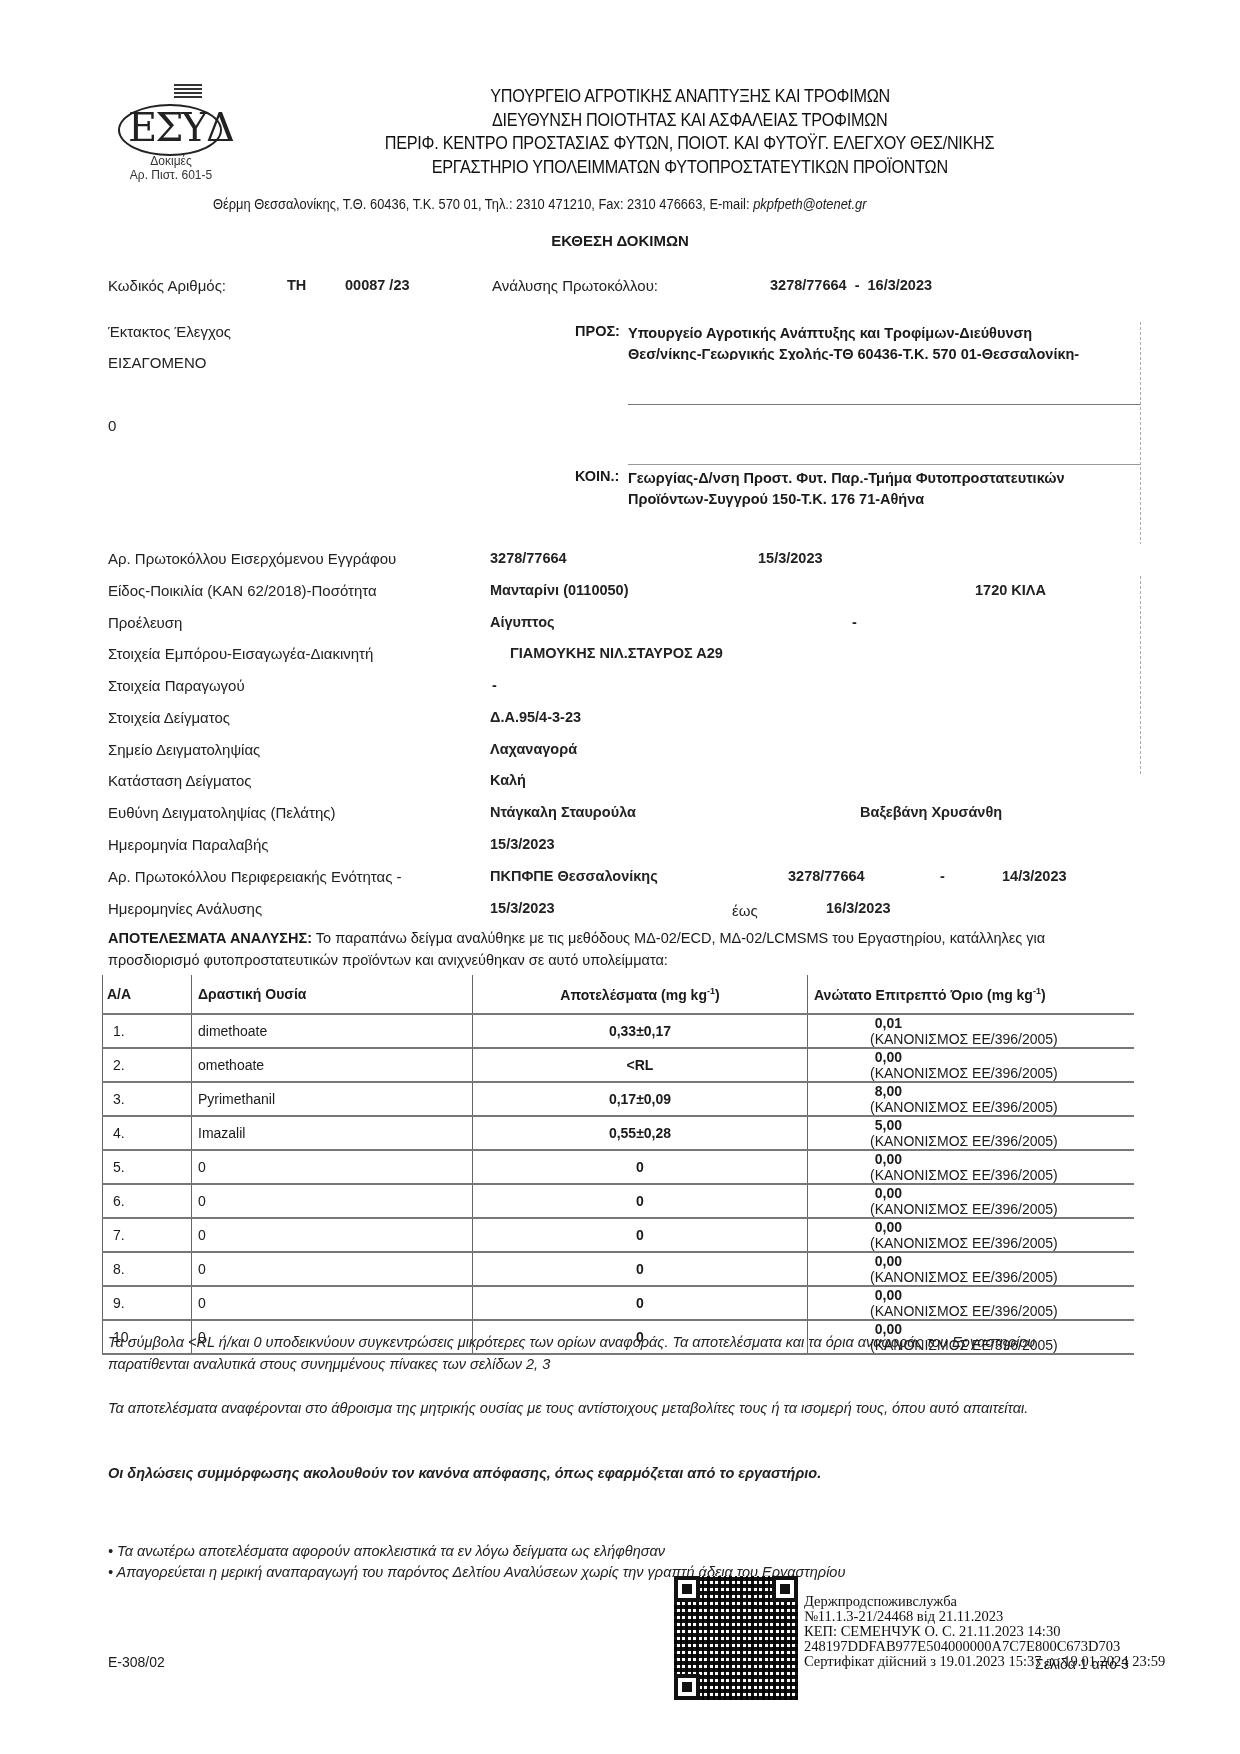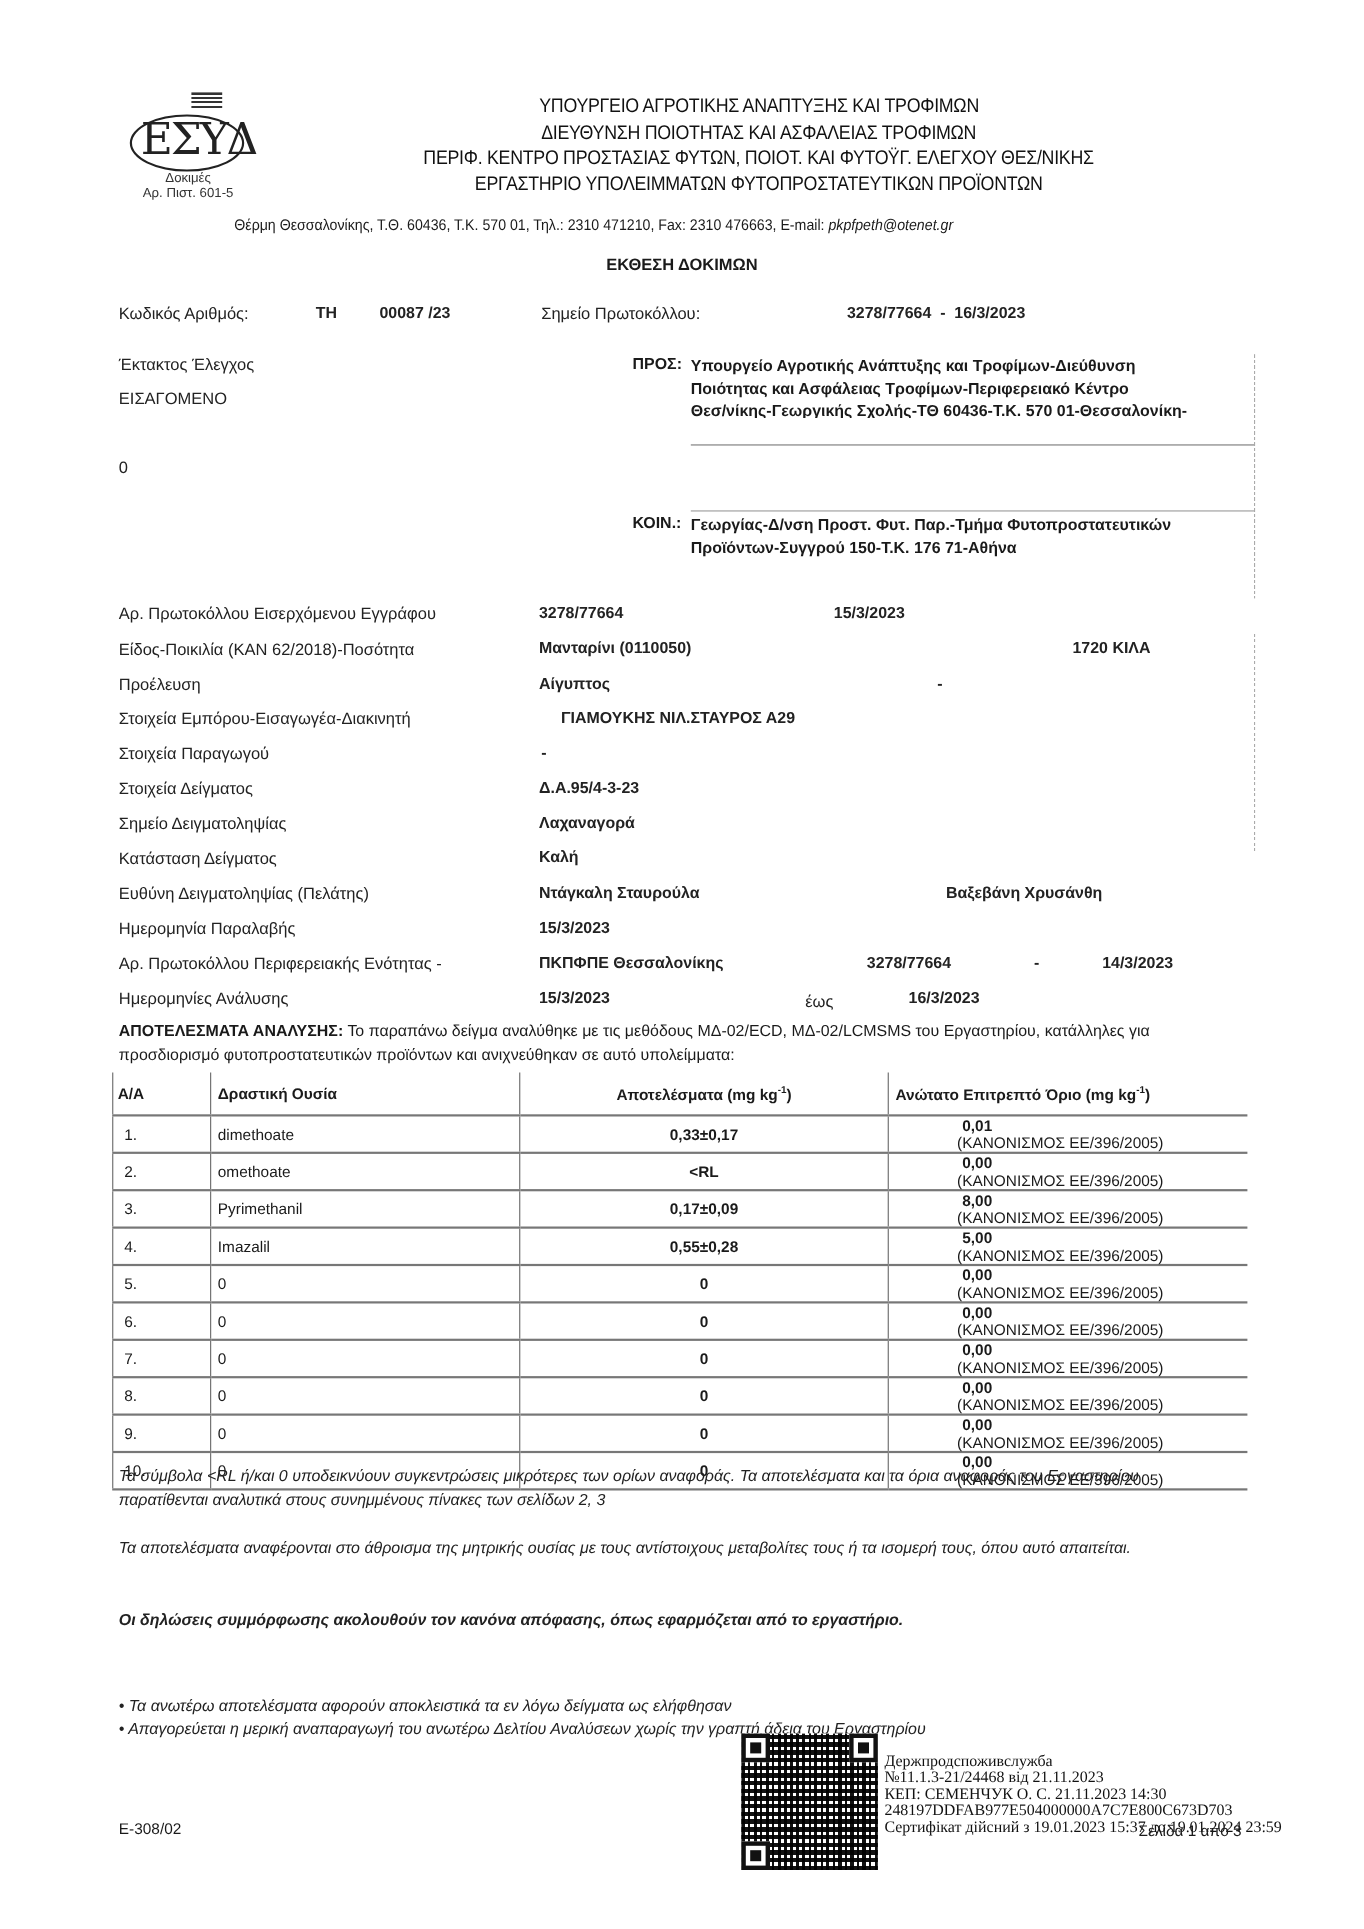--- a/index.html
+++ b/index.html
@@ -75,31 +75,30 @@
 <div class="abs hdr" style="top:157px; padding-left:70px;"><span>ΕΡΓΑΣΤΗΡΙΟ ΥΠΟΛΕΙΜΜΑΤΩΝ ΦΥΤΟΠΡΟΣΤΑΤΕΥΤΙΚΩΝ ΠΡΟΪΟΝΤΩΝ</span></div>
 <div class="abs" style="left:213px; top:196px; font-size:14px;">
   <span class="cond" style="transform:scaleX(0.92);"><span>Θέρμη Θεσσαλονίκης, Τ.Θ. 60436, Τ.Κ. 570 01, Τηλ.: 2310 471210, Fax: 2310 476663, E-mail: </span><span class="i">pkpfpeth@otenet.gr</span></span>
 </div>
 
 <div class="abs b" style="left:0; width:1240px; text-align:center; top:232px; font-size:15px;">ΕΚΘΕΣΗ ΔΟΚΙΜΩΝ</div>
 
 <div class="abs field" style="left:108px; top:277px;">Κωδικός Αριθμός:</div>
 <div class="abs val" style="left:287px; top:277px;">ΤΗ</div>
 <div class="abs val" style="left:345px; top:277px;">00087 /23</div>
-<div class="abs field" style="left:492px; top:277px;">Σημείο Πρωτοκόλλου:</div>
+<div class="abs field" style="left:492px; top:277px;">Ανάλυσης Πρωτοκόλλου:</div>
 <div class="abs val" style="left:770px; top:277px; white-space:pre;">3278/77664  -  16/3/2023</div>
 
 <div class="abs field" style="left:108px; top:323px;">Έκτακτος Έλεγχος</div>
 <div class="abs field" style="left:108px; top:354px;">ΕΙΣΑΓΟΜΕΝΟ</div>
 <div class="abs field" style="left:108px; top:417px;">0</div>
 
 <div class="abs b" style="left:575px; top:323px; font-size:14.5px;">ΠΡΟΣ:</div>
 <div class="abs" style="left:628px; top:323px; font-size:14.5px; font-weight:bold; line-height:20.5px;">
   <div>Υπουργείο Αγροτικής Ανάπτυξης και Τροφίμων-Διεύθυνση</div>
-  <div>Ποιότητας και Ασφάλειας Τροφίμων-Περιφερειακό Κέντρο</div>
   <div style="height:16px; overflow:hidden;">Θεσ/νίκης-Γεωργικής Σχολής-ΤΘ 60436-Τ.Κ. 570 01-Θεσσαλονίκη-</div>
 </div>
 <div class="line" style="left:628px; top:404px; width:512px;"></div>
 <div class="line" style="left:628px; top:464px; width:512px; background:#999;"></div>
 <div class="abs b" style="left:575px; top:468px; font-size:14.5px;">ΚΟΙΝ.:</div>
 <div class="abs" style="left:628px; top:468px; font-size:14.5px; font-weight:bold; line-height:20.5px;">
   <div>Γεωργίας-Δ/νση Προστ. Φυτ. Παρ.-Τμήμα Φυτοπροστατευτικών</div>
   <div>Προϊόντων-Συγγρού 150-Τ.Κ. 176 71-Αθήνα</div>
 </div>
 <div class="vline" style="left:1140px; top:322px; height:222px;"></div>
@@ -228,21 +227,21 @@
       <td class="c-lim"><span class="lim-val">0,00</span><span class="lim-reg">(ΚΑΝΟΝΙΣΜΟΣ ΕΕ/396/2005)</span></td>
     </tr>
   </tbody>
 </table>
 
 <div class="abs note" style="left:108px; top:1334px;">Τα σύμβολα &lt;RL ή/και 0 υποδεικνύουν συγκεντρώσεις μικρότερες των ορίων αναφοράς. Τα αποτελέσματα και τα όρια αναφοράς του Εργαστηρίου</div>
 <div class="abs note" style="left:108px; top:1356px;">παρατίθενται αναλυτικά στους συνημμένους πίνακες των σελίδων 2, 3</div>
 <div class="abs note" style="left:108px; top:1400px;">Τα αποτελέσματα αναφέρονται στο άθροισμα της μητρικής ουσίας με τους αντίστοιχους μεταβολίτες τους ή τα ισομερή τους, όπου αυτό απαιτείται.</div>
 <div class="abs note b" style="left:108px; top:1465px;">Οι δηλώσεις συμμόρφωσης ακολουθούν τον κανόνα απόφασης, όπως εφαρμόζεται από το εργαστήριο.</div>
 <div class="abs note" style="left:108px; top:1543px;">• Τα ανωτέρω αποτελέσματα αφορούν αποκλειστικά τα εν λόγω δείγματα ως ελήφθησαν</div>
-<div class="abs note" style="left:108px; top:1564px;">• Απαγορεύεται η μερική αναπαραγωγή του ανωτέρω Δελτίου Αναλύσεων χωρίς την γραπτή άδεια του Εργαστηρίου</div>
+<div class="abs note" style="left:108px; top:1564px;">• Απαγορεύεται η μερική αναπαραγωγή του παρόντος Δελτίου Αναλύσεων χωρίς την γραπτή άδεια του Εργαστηρίου</div>
 
 <div id="qr" class="abs">
   <div class="fp" style="left:0; top:0;"></div>
   <div class="fp" style="right:0; top:0;"></div>
   <div class="fp" style="left:0; bottom:0;"></div>
 </div>
 
 <div class="abs stamp" style="left:804px; top:1594px;">
   <div>Держпродспоживслужба</div>
   <div>№11.1.3-21/24468 від 21.11.2023</div>

